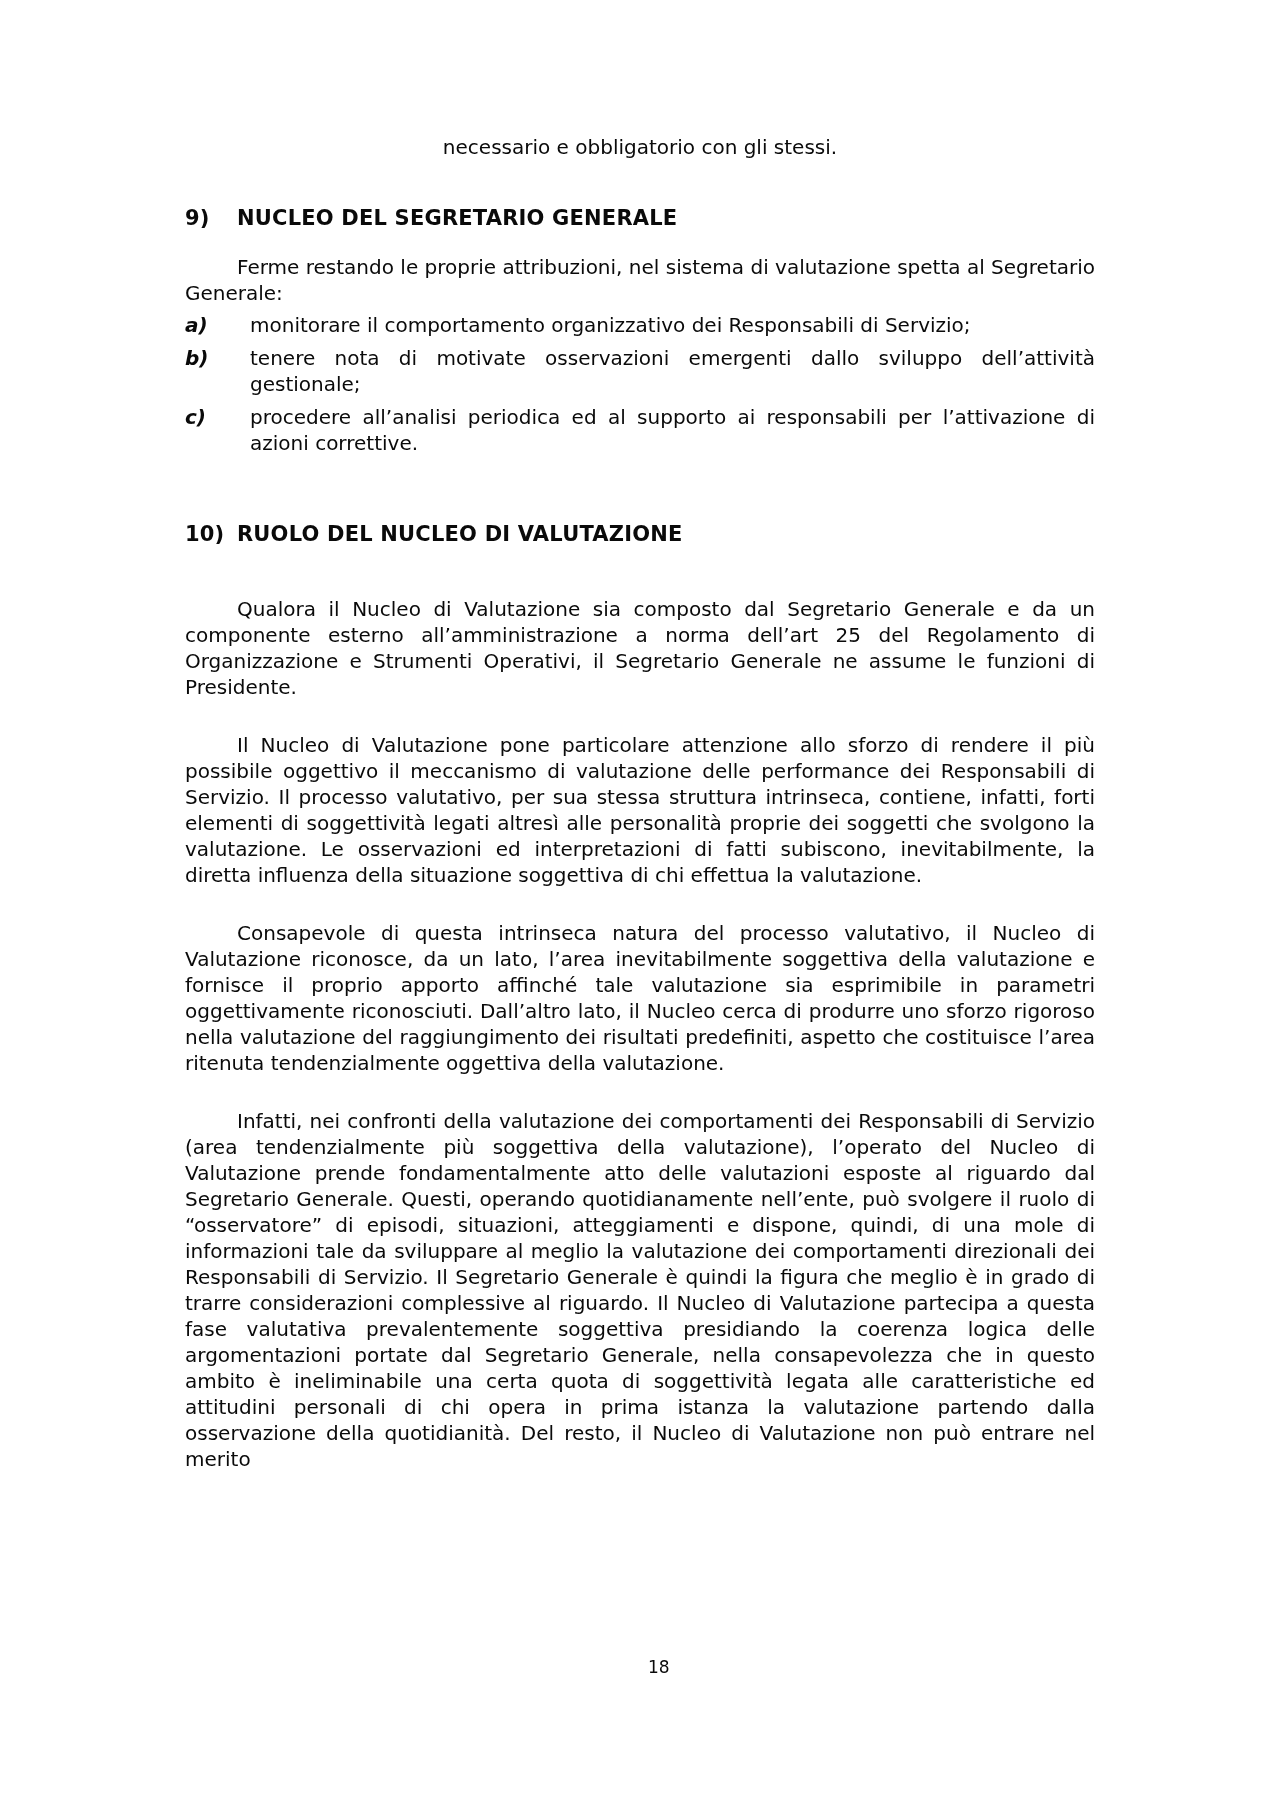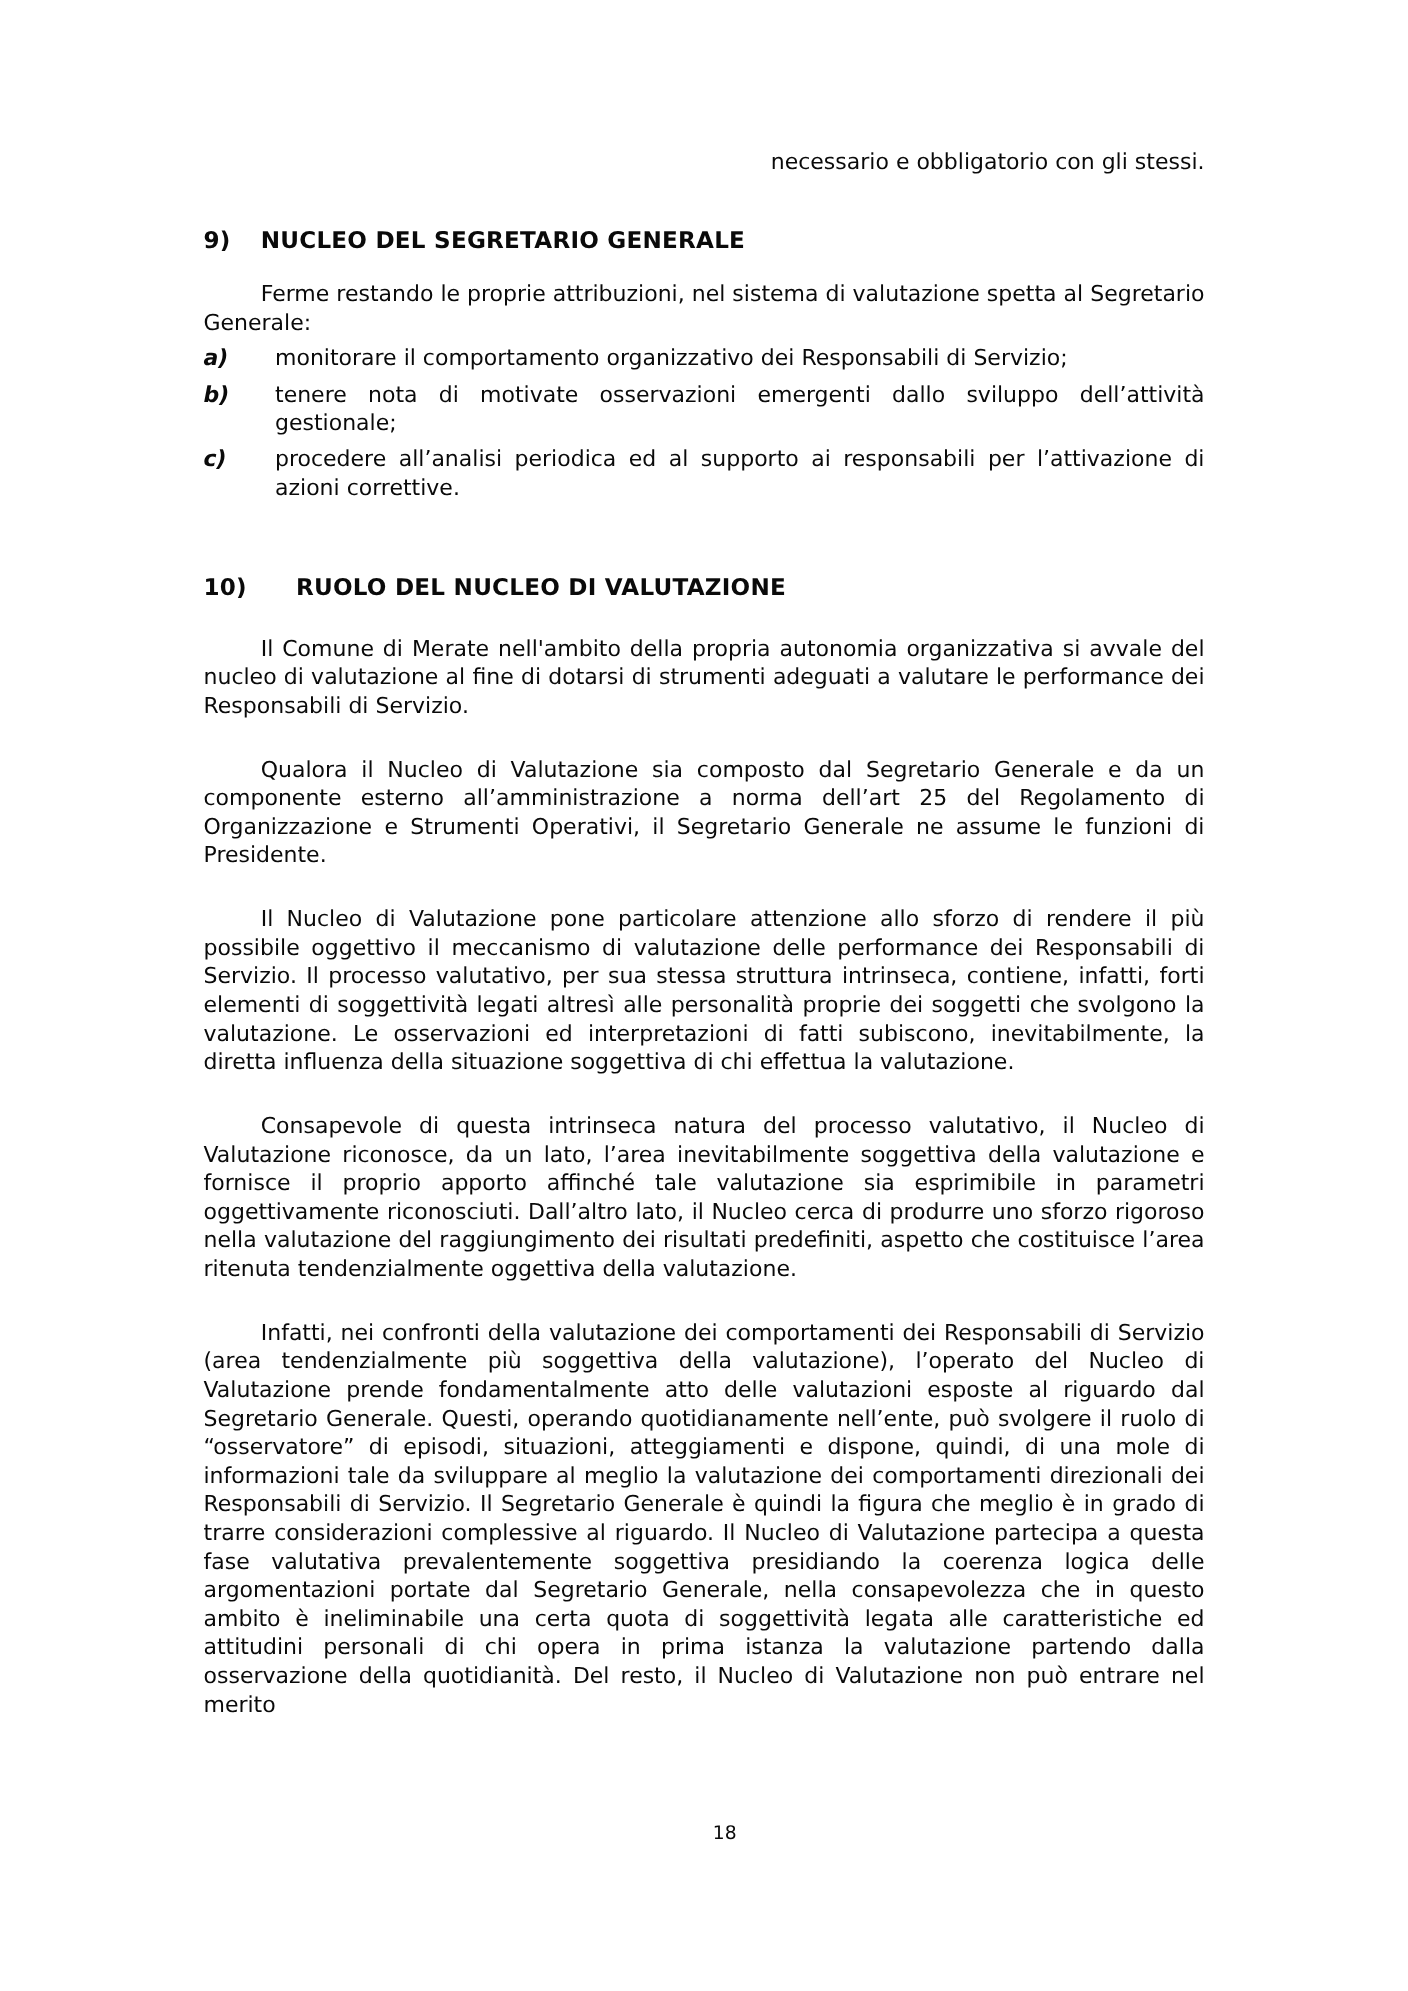--- a/index.html
+++ b/index.html
@@ -22,43 +22,42 @@
     top: 134px;
     width: 910px;
     font-size: 20px;
     line-height: 26px;
   }
   .doc p {
     margin: 0;
     text-align: justify;
   }
   p.continuation {
-    text-align: right;
+    text-align: center;
   }
   .para-indent {
     text-indent: 52px;
   }
   .heading {
     display: flex;
     font-weight: bold;
     font-size: 21px;
     line-height: 28px;
     letter-spacing: 0.2px;
   }
   .heading .num {
     flex: 0 0 52px;
   }
   .heading-9 {
     margin-top: 44px;
     margin-bottom: 22px;
   }
   .heading-10 {
     margin-top: 64px;
-    margin-bottom: 28px;
-    gap: 32px;
+    margin-bottom: 48px;
   }
   .list {
     margin-top: 6px;
   }
   .list-item {
     display: flex;
     margin-bottom: 7px;
   }
   .list-item .marker {
     flex: 0 0 37px;
@@ -112,21 +111,20 @@
         <span class="marker">c)</span>
         <span class="item-text">procedere all’analisi periodica ed al supporto ai responsabili per l’attivazione di azioni correttive.</span>
       </div>
     </div>
 
     <div class="heading heading-10">
       <span class="num">10)</span>
       <span class="title">RUOLO DEL NUCLEO DI VALUTAZIONE</span>
     </div>
 
-    <p class="para-indent body-para first">Il Comune di Merate nell'ambito della propria autonomia organizzativa si avvale del nucleo di valutazione al fine di dotarsi di strumenti adeguati a valutare le performance dei Responsabili di Servizio.</p>
 
     <p class="para-indent body-para">Qualora il Nucleo di Valutazione sia composto dal Segretario Generale e da un componente esterno all’amministrazione a norma dell’art 25 del Regolamento di Organizzazione e Strumenti Operativi, il Segretario Generale ne assume le funzioni di Presidente.</p>
 
     <p class="para-indent body-para">Il Nucleo di Valutazione pone particolare attenzione allo sforzo di rendere il più possibile oggettivo il meccanismo di valutazione delle performance dei Responsabili di Servizio. Il processo valutativo, per sua stessa struttura intrinseca, contiene, infatti, forti elementi di soggettività legati altresì alle personalità proprie dei soggetti che svolgono la valutazione. Le osservazioni ed interpretazioni di fatti subiscono, inevitabilmente, la diretta influenza della situazione soggettiva di chi effettua la valutazione.</p>
 
     <p class="para-indent body-para">Consapevole di questa intrinseca natura del processo valutativo, il Nucleo di Valutazione riconosce, da un lato, l’area inevitabilmente soggettiva della valutazione e fornisce il proprio apporto affinché tale valutazione sia esprimibile in parametri oggettivamente riconosciuti. Dall’altro lato, il Nucleo cerca di produrre uno sforzo rigoroso nella valutazione del raggiungimento dei risultati predefiniti, aspetto che costituisce l’area ritenuta tendenzialmente oggettiva della valutazione.</p>
 
     <p class="para-indent body-para">Infatti, nei confronti della valutazione dei comportamenti dei Responsabili di Servizio (area tendenzialmente più soggettiva della valutazione), l’operato del Nucleo di Valutazione prende fondamentalmente atto delle valutazioni esposte al riguardo dal Segretario Generale. Questi, operando quotidianamente nell’ente, può svolgere il ruolo di “osservatore” di episodi, situazioni, atteggiamenti e dispone, quindi, di una mole di informazioni tale da sviluppare al meglio la valutazione dei comportamenti direzionali dei Responsabili di Servizio. Il Segretario Generale è quindi la figura che meglio è in grado di trarre considerazioni complessive al riguardo. Il Nucleo di Valutazione partecipa a questa fase valutativa prevalentemente soggettiva presidiando la coerenza logica delle argomentazioni portate dal Segretario Generale, nella consapevolezza che in questo ambito è ineliminabile una certa quota di soggettività legata alle caratteristiche ed attitudini personali di chi opera in prima istanza la valutazione partendo dalla osservazione della quotidianità. Del resto, il Nucleo di Valutazione non può entrare nel merito</p>
 
   </div>

